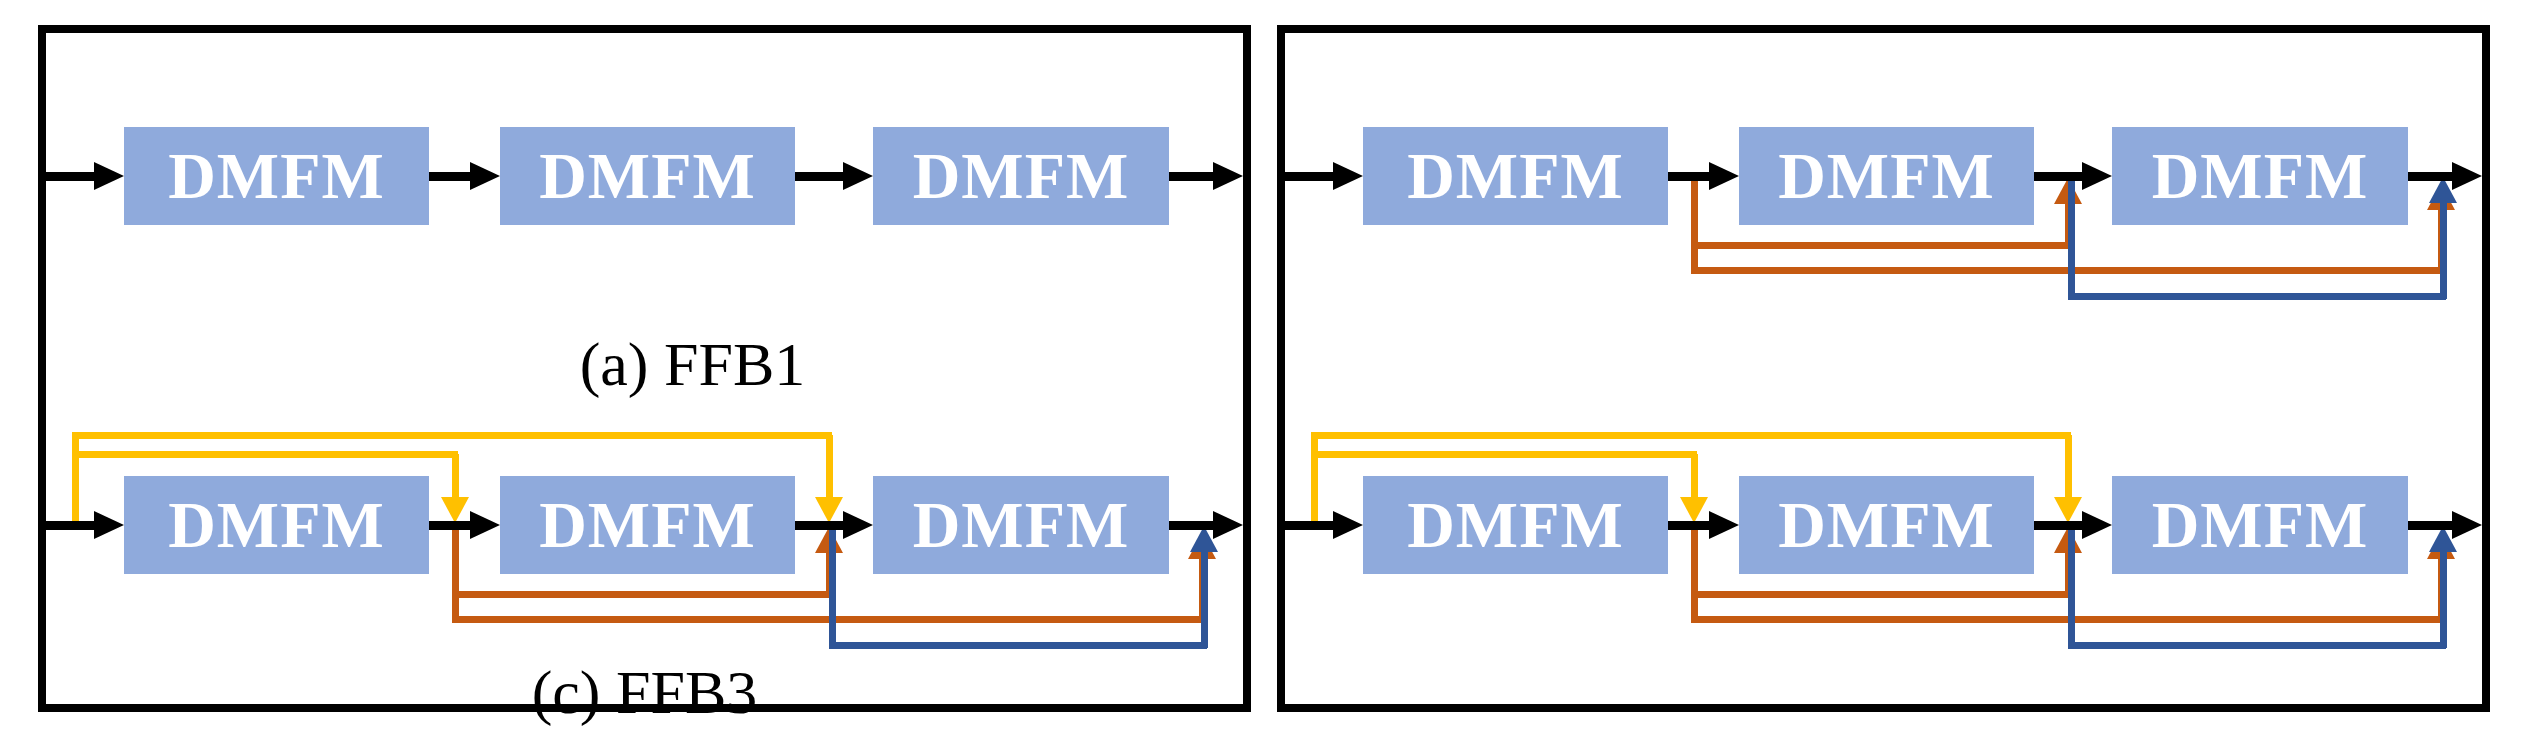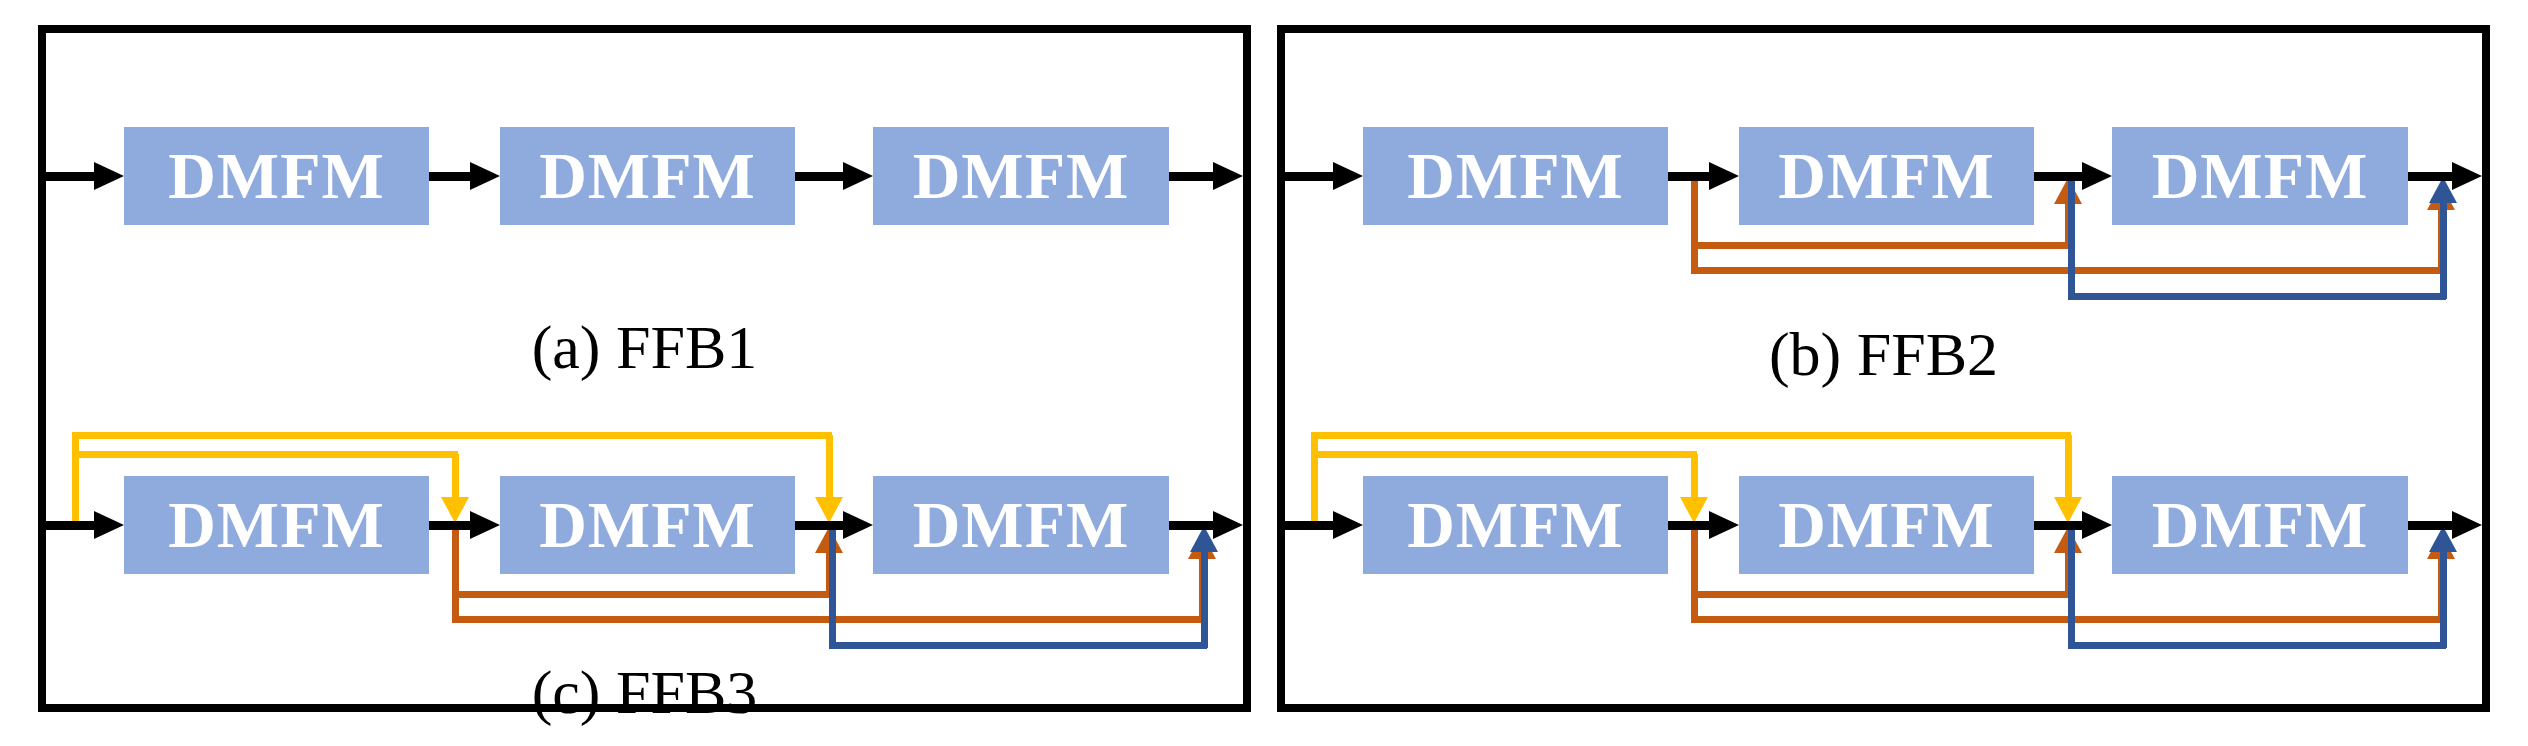--- a/index.html
+++ b/index.html
@@ -61,21 +61,21 @@
         <div class="tri" style="left: 56px; top: 105px; border-top: 14px solid transparent; border-bottom: 14px solid transparent; border-left: 30px solid rgb(0, 0, 0);"></div>
         <div class="shape" style="left: 391px; top: 114.5px; width: 43px; height: 9px; background: rgb(0, 0, 0);"></div>
         <div class="tri" style="left: 432px; top: 105px; border-top: 14px solid transparent; border-bottom: 14px solid transparent; border-left: 30px solid rgb(0, 0, 0);"></div>
         <div class="shape" style="left: 757px; top: 114.5px; width: 50px; height: 9px; background: rgb(0, 0, 0);"></div>
         <div class="tri" style="left: 805px; top: 105px; border-top: 14px solid transparent; border-bottom: 14px solid transparent; border-left: 30px solid rgb(0, 0, 0);"></div>
         <div class="shape" style="left: 1131px; top: 114.5px; width: 46px; height: 9px; background: rgb(0, 0, 0);"></div>
         <div class="tri" style="left: 1175px; top: 105px; border-top: 14px solid transparent; border-bottom: 14px solid transparent; border-left: 30px solid rgb(0, 0, 0);"></div>
         <div class="dmfm-block" style="left: 86px; top: 70px; width: 305px; height: 98px; background: rgb(143, 170, 220); color: rgb(255, 255, 255);">DMFM</div>
         <div class="dmfm-block" style="left: 462px; top: 70px; width: 295px; height: 98px; background: rgb(143, 170, 220); color: rgb(255, 255, 255);">DMFM</div>
         <div class="dmfm-block" style="left: 835px; top: 70px; width: 296px; height: 98px; background: rgb(143, 170, 220); color: rgb(255, 255, 255);">DMFM</div>
-        <div class="caption" style="top: 255px;">(a) FFB1</div>
+        <div class="caption" style="top: 272px; padding-left: 48px;">(a) FFB1</div>
         <div class="shape" style="left: 33.5px; top: 378px; width: 7px; height: 90px; background: rgb(255, 192, 0);"></div>
         <div class="shape" style="left: 34px; top: 374.5px; width: 760px; height: 7px; background: rgb(255, 192, 0);"></div>
         <div class="shape" style="left: 787.5px; top: 378px; width: 7px; height: 64px; background: rgb(255, 192, 0);"></div>
         <div class="tri" style="left: 777px; top: 440px; border-left: 14px solid transparent; border-right: 14px solid transparent; border-top: 26px solid rgb(255, 192, 0);"></div>
         <div class="shape" style="left: 34px; top: 393.5px; width: 386px; height: 7px; background: rgb(255, 192, 0);"></div>
         <div class="shape" style="left: 413.5px; top: 397px; width: 7px; height: 45px; background: rgb(255, 192, 0);"></div>
         <div class="tri" style="left: 403px; top: 440px; border-left: 14px solid transparent; border-right: 14px solid transparent; border-top: 26px solid rgb(255, 192, 0);"></div>
         <div class="shape" style="left: 413.5px; top: 468px; width: 7px; height: 97px; background: rgb(197, 90, 17);"></div>
         <div class="shape" style="left: 414px; top: 533.5px; width: 380px; height: 7px; background: rgb(197, 90, 17);"></div>
         <div class="shape" style="left: 787.5px; top: 492px; width: 7px; height: 48px; background: rgb(197, 90, 17);"></div>
@@ -118,21 +118,20 @@
         <div class="tri" style="left: 56px; top: 105px; border-top: 14px solid transparent; border-bottom: 14px solid transparent; border-left: 30px solid rgb(0, 0, 0);"></div>
         <div class="shape" style="left: 391px; top: 114.5px; width: 43px; height: 9px; background: rgb(0, 0, 0);"></div>
         <div class="tri" style="left: 432px; top: 105px; border-top: 14px solid transparent; border-bottom: 14px solid transparent; border-left: 30px solid rgb(0, 0, 0);"></div>
         <div class="shape" style="left: 757px; top: 114.5px; width: 50px; height: 9px; background: rgb(0, 0, 0);"></div>
         <div class="tri" style="left: 805px; top: 105px; border-top: 14px solid transparent; border-bottom: 14px solid transparent; border-left: 30px solid rgb(0, 0, 0);"></div>
         <div class="shape" style="left: 1131px; top: 114.5px; width: 46px; height: 9px; background: rgb(0, 0, 0);"></div>
         <div class="tri" style="left: 1175px; top: 105px; border-top: 14px solid transparent; border-bottom: 14px solid transparent; border-left: 30px solid rgb(0, 0, 0);"></div>
         <div class="dmfm-block" style="left: 86px; top: 70px; width: 305px; height: 98px; background: rgb(143, 170, 220); color: rgb(255, 255, 255);">DMFM</div>
         <div class="dmfm-block" style="left: 462px; top: 70px; width: 295px; height: 98px; background: rgb(143, 170, 220); color: rgb(255, 255, 255);">DMFM</div>
         <div class="dmfm-block" style="left: 835px; top: 70px; width: 296px; height: 98px; background: rgb(143, 170, 220); color: rgb(255, 255, 255);">DMFM</div>
-        <div class="caption" style="top: 262px;">(b) FFB2</div>
         <div class="shape" style="left: 33.5px; top: 378px; width: 7px; height: 90px; background: rgb(255, 192, 0);"></div>
         <div class="shape" style="left: 34px; top: 374.5px; width: 760px; height: 7px; background: rgb(255, 192, 0);"></div>
         <div class="shape" style="left: 787.5px; top: 378px; width: 7px; height: 64px; background: rgb(255, 192, 0);"></div>
         <div class="tri" style="left: 777px; top: 440px; border-left: 14px solid transparent; border-right: 14px solid transparent; border-top: 26px solid rgb(255, 192, 0);"></div>
         <div class="shape" style="left: 34px; top: 393.5px; width: 386px; height: 7px; background: rgb(255, 192, 0);"></div>
         <div class="shape" style="left: 413.5px; top: 397px; width: 7px; height: 45px; background: rgb(255, 192, 0);"></div>
         <div class="tri" style="left: 403px; top: 440px; border-left: 14px solid transparent; border-right: 14px solid transparent; border-top: 26px solid rgb(255, 192, 0);"></div>
         <div class="shape" style="left: 413.5px; top: 468px; width: 7px; height: 97px; background: rgb(197, 90, 17);"></div>
         <div class="shape" style="left: 414px; top: 533.5px; width: 380px; height: 7px; background: rgb(197, 90, 17);"></div>
         <div class="shape" style="left: 787.5px; top: 492px; width: 7px; height: 48px; background: rgb(197, 90, 17);"></div>

